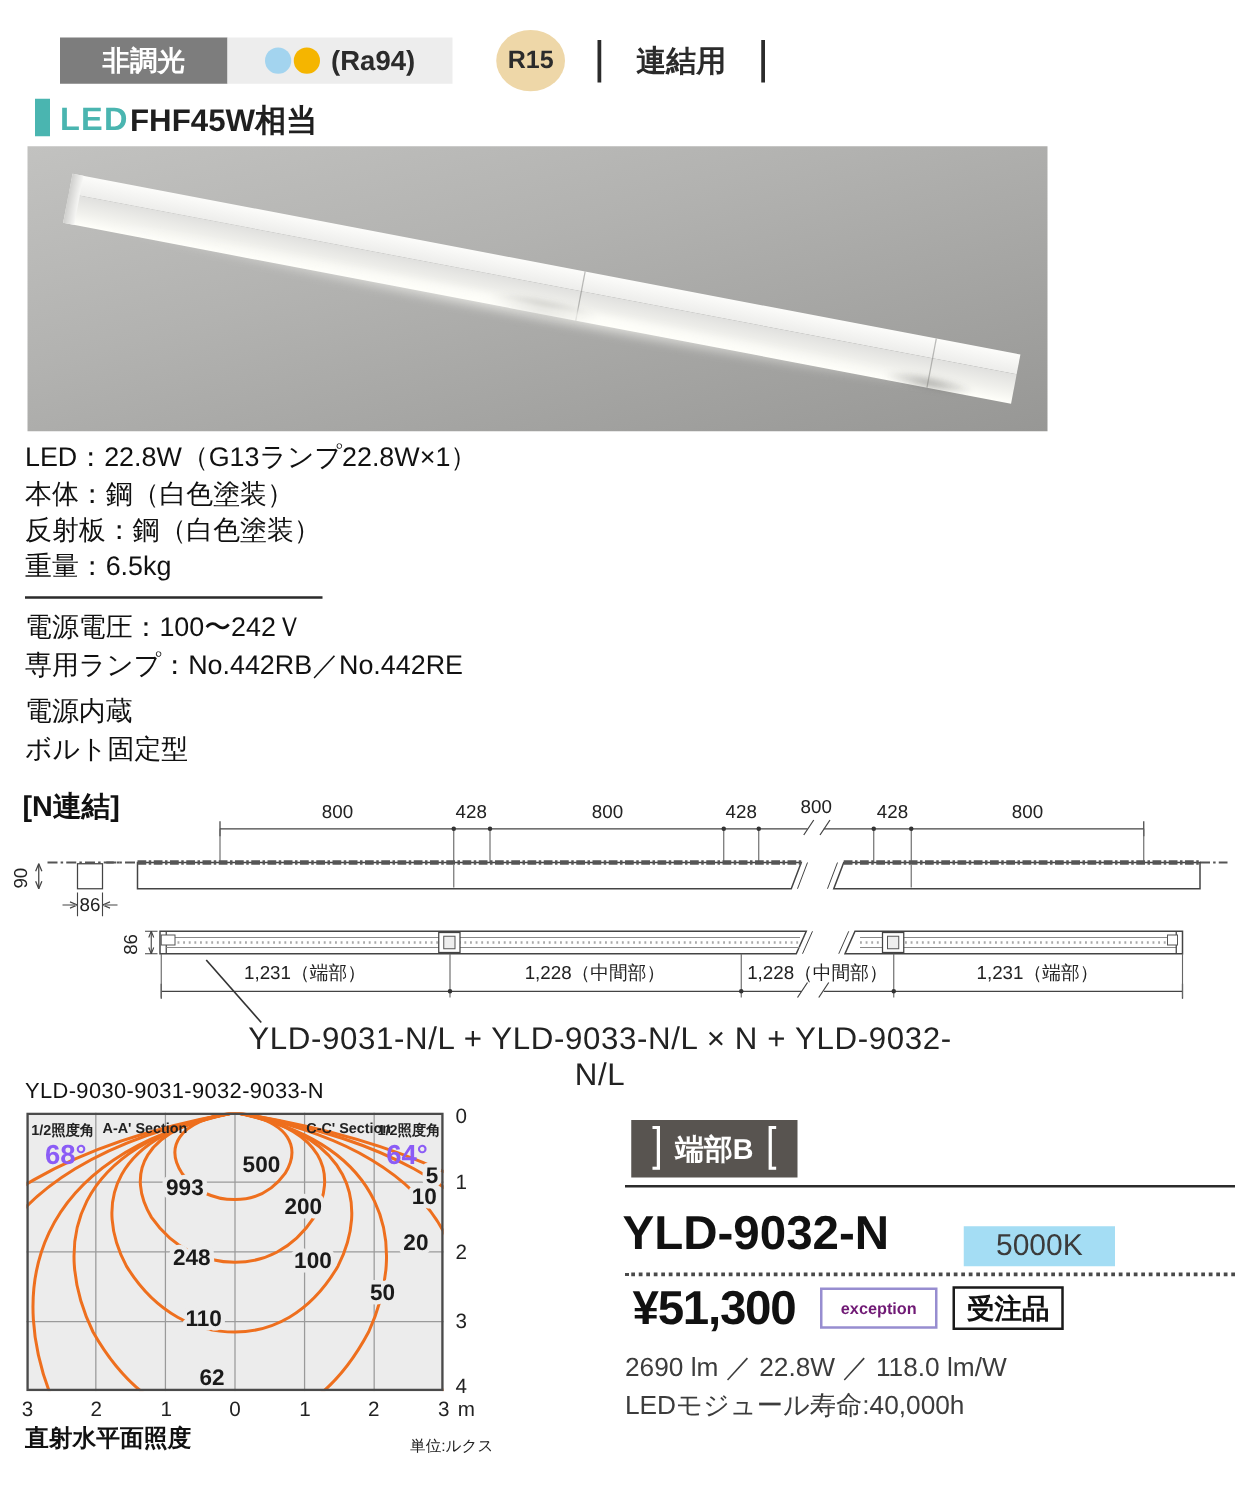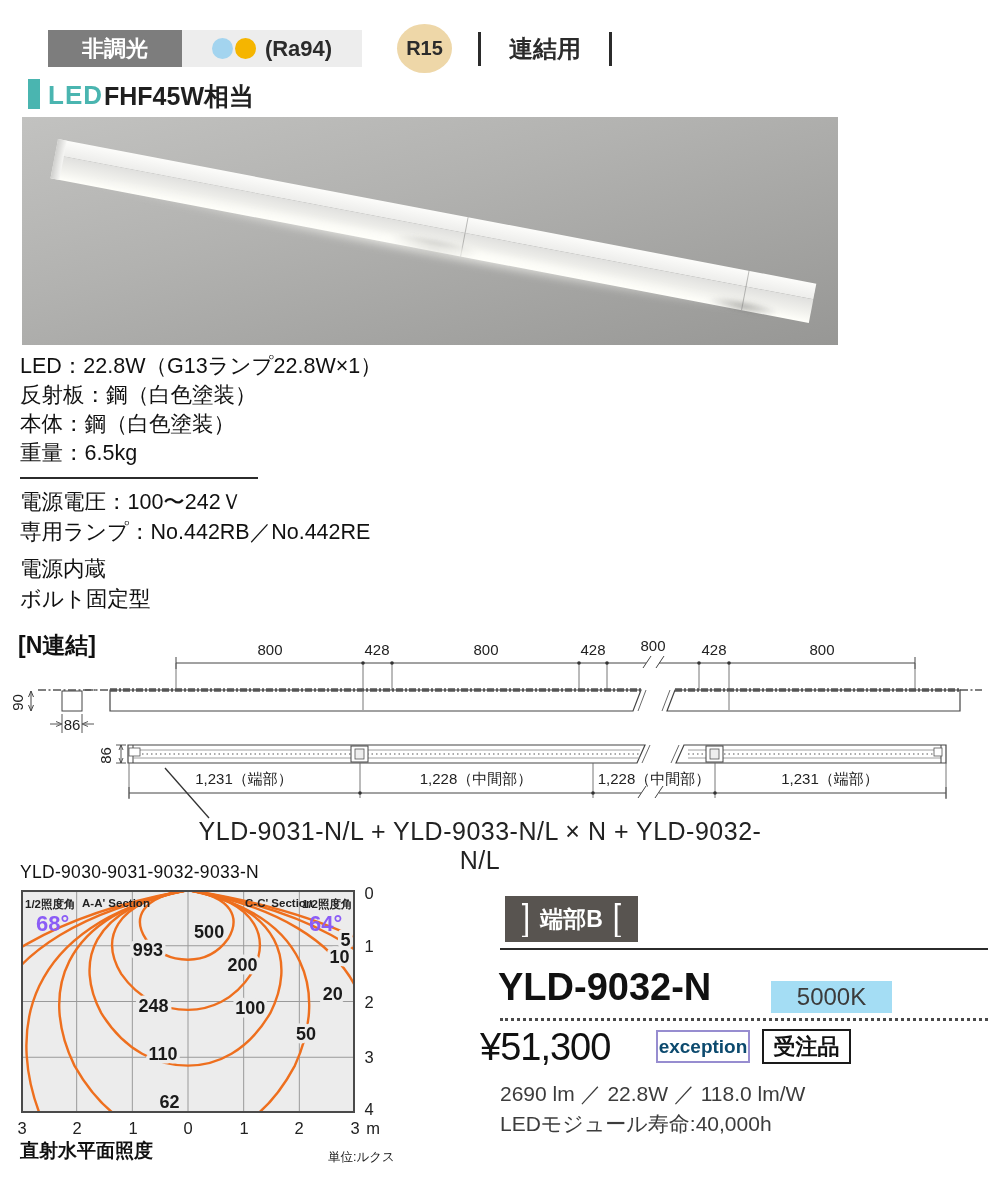--- a/index.html
+++ b/index.html
@@ -71,23 +71,23 @@
 
   
   .edge-badge { left:505px; top:896px; width:133px; height:46px; background:#585450; color:#fff;
     display:flex; align-items:center; justify-content:center; gap:10px; font-size:23px; font-weight:600; }
   .edge-badge .brk { font-size:30px; font-weight:400; transform:scaleY(1.25); position:relative; top:-2px; }
   .rule2 { left:500px; top:948px; width:488px; height:2px; background:#2b2b2b; }
   .prod-code { left:498px; top:966px; font-size:38px; font-weight:800; color:#111; letter-spacing:0; }
   .temp-badge { left:771px; top:981px; width:121px; height:32px; background:#a4ddf4; color:#3b3b3b;
     display:flex; align-items:center; justify-content:center; font-size:24px; font-weight:500; }
   .dotted-rule { left:500px; top:1018px; width:488px; height:0; border-top:3px dotted #4a4a4a; }
-  .price { left:480px; top:1026px; font-size:38px; font-weight:400; color:#111; letter-spacing:-1px; }
+  .price { left:506px; top:1026px; font-size:38px; font-weight:700; color:#111; letter-spacing:-1px; }
   .exception-badge { left:656px; top:1030px; width:94px; height:33px; border:2px solid #978dd0;
-    color:#0c4a6e; display:flex; align-items:center; justify-content:center; font-size:19px; font-weight:700; }
+    color:#701a75; display:flex; align-items:center; justify-content:center; font-size:13px; font-weight:700; }
   .order-badge { left:762px; top:1029px; width:89px; height:35px; border:2px solid #1a1a1a;
     color:#111; display:flex; align-items:center; justify-content:center; font-size:22px; font-weight:700; }
   .perf { left:500px; top:1080px; font-size:21px; color:#3c3c3c; }
   .life { left:500px; top:1110px; font-size:21px; color:#3c3c3c; }
 </style>
 </head>
 <body>
 
 <div class="abs badge-dimming">
   <span>非調光</span>
@@ -118,22 +118,22 @@
     <div class="fx-joint" style="left:54%"></div>
     <div class="fx-joint" style="left:91%"></div>
     <div class="fx-sh1"></div>
     <div class="fx-sh2"></div>
     <div class="fx-glow"></div>
   </div>
 </div>
 
 <div class="abs spec">
   <div>LED：22.8W（G13ランプ22.8W×1）</div>
+  <div>本体：鋼（白色塗装）</div>
   <div>反射板：鋼（白色塗装）</div>
-  <div>本体：鋼（白色塗装）</div>
   <div>重量：6.5kg</div>
 </div>
 <div class="abs rule1"></div>
 <div class="abs spec2">
   <div>電源電圧：100〜242Ｖ</div>
   <div>専用ランプ：No.442RB／No.442RE</div>
   <div class="gap">電源内蔵</div>
   <div>ボルト固定型</div>
 </div>
 

